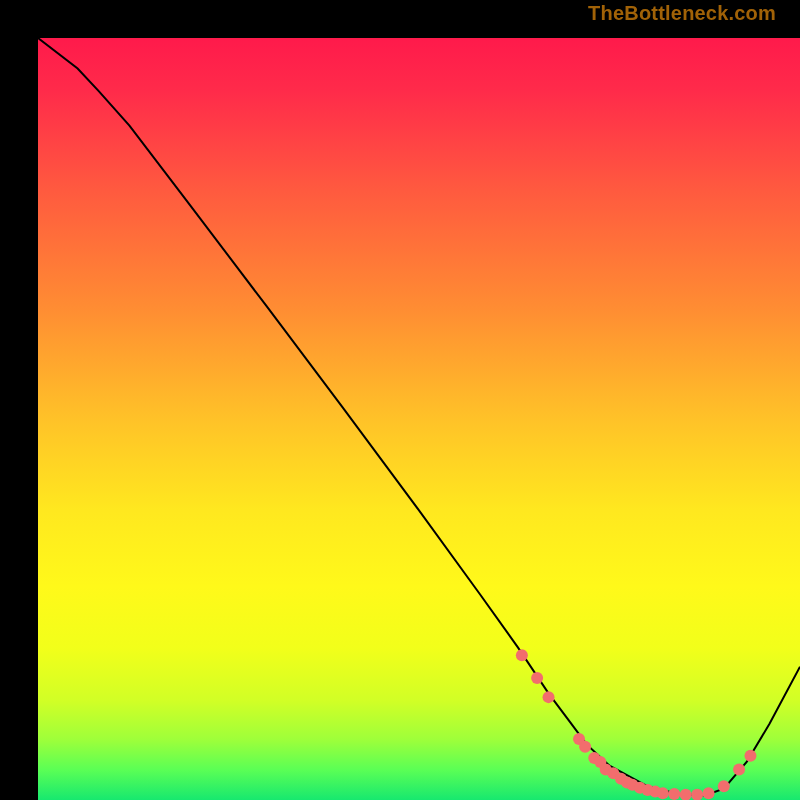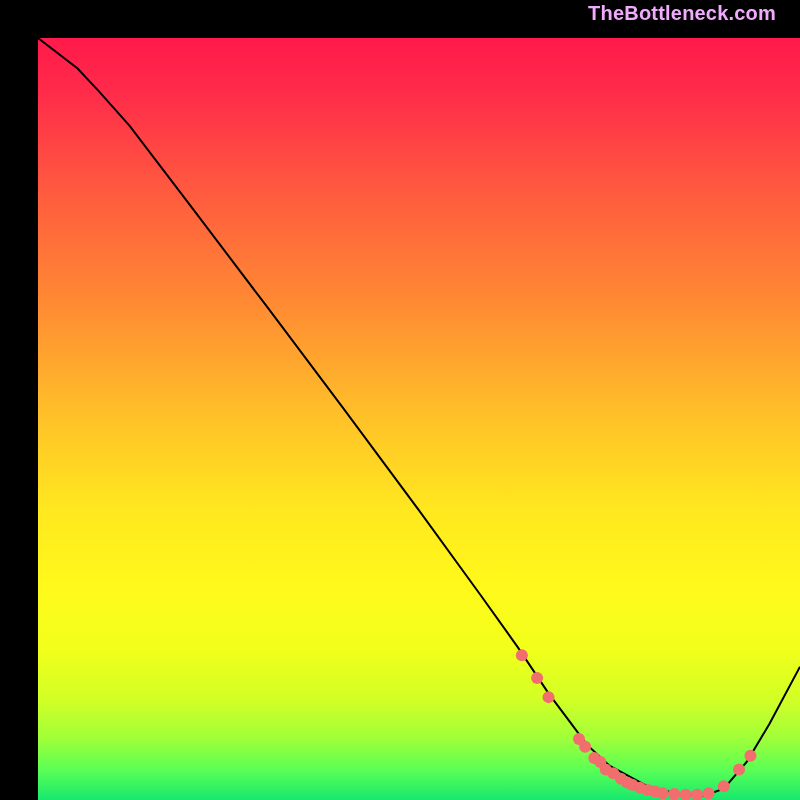--- a/index.html
+++ b/index.html
@@ -18,21 +18,21 @@
     width: 762px;
     height: 762px;
     background: #000;
   }
   .watermark {
     position: absolute;
     top: 2px;
     right: 24px;
     font-size: 20px;
     font-weight: 600;
-    color: #f0abfc;
+    color: #a16207;
     letter-spacing: 0.2px;
   }
   svg {
     position: absolute;
     left: 19px;
     top: 19px;
   }
 </style>
 </head>
 <body>

